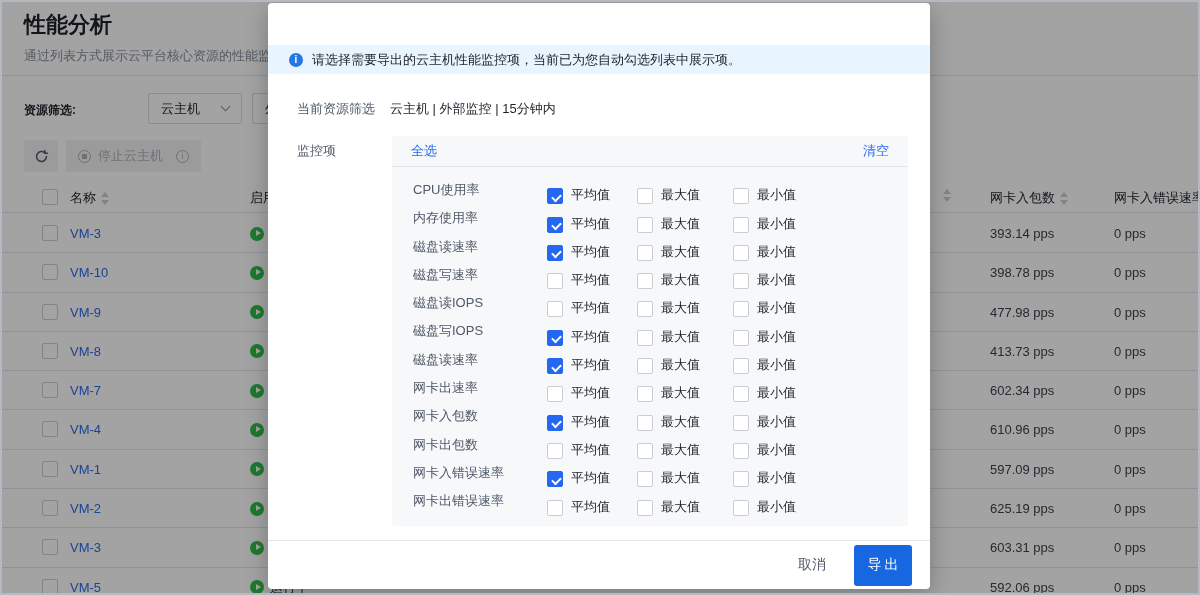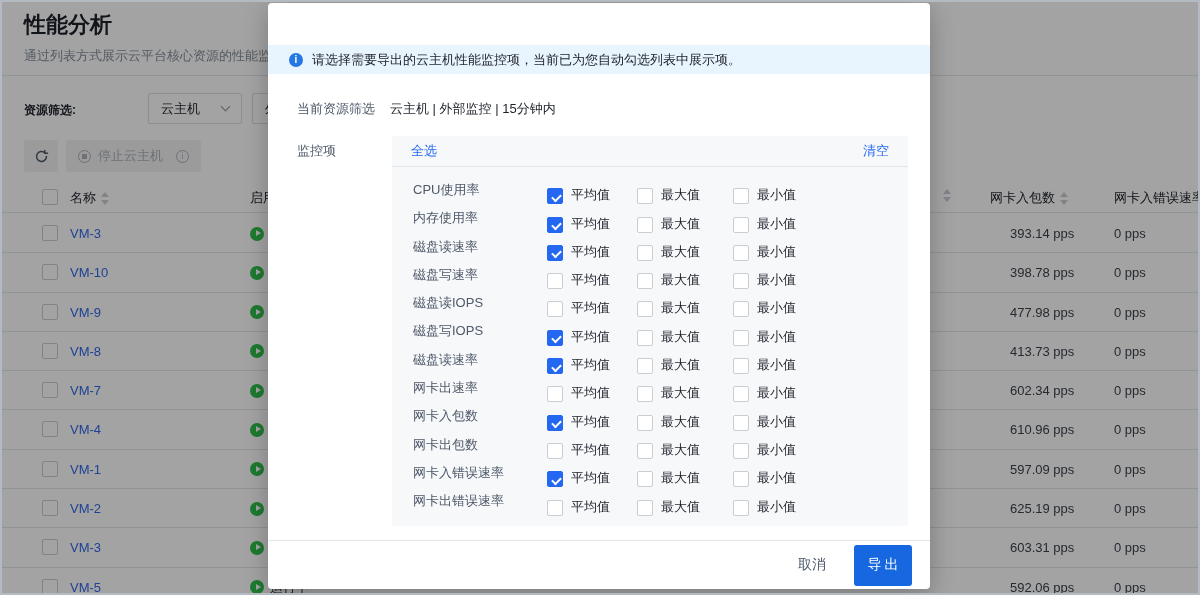--- a/index.html
+++ b/index.html
@@ -32,21 +32,21 @@
   .sorticon { display:inline-block; width:8px; height:13px; position:relative; margin-left:5px; }
   .sorticon::before { content:""; position:absolute; left:0; top:0; border-left:4px solid transparent; border-right:4px solid transparent; border-bottom:5px solid #c9cdd4; }
   .sorticon::after { content:""; position:absolute; left:0; bottom:0; border-left:4px solid transparent; border-right:4px solid transparent; border-top:5px solid #c9cdd4; }
   .tbody { position:absolute; left:0; right:0; top:212px; }
   .trow { position:relative; height:39.3px; border-bottom:1px solid var(--border-gray); font-size:13px; }
   .trow .cb-cell { position:absolute; left:40px; top:11px; }
   .trow .vmlink { position:absolute; left:68px; top:0; line-height:39px; color:var(--link-blue); font-weight:500; text-decoration:none; cursor:pointer; }
   .trow .statuscell { position:absolute; left:248px; top:0; line-height:39px; display:flex; align-items:center; gap:6px; height:39px; color:var(--text-primary); }
   .runicon { width:14px; height:14px; border-radius:50%; background:var(--success-green); position:relative; display:inline-block; flex:none; }
   .runicon::after { content:""; position:absolute; left:5.5px; top:3.5px; border-left:5px solid #fff; border-top:3.5px solid transparent; border-bottom:3.5px solid transparent; }
-  .trow .pkts { position:absolute; left:988px; line-height:39px; color:#3c434d;margin-left:20px; }
+  .trow .pkts { position:absolute; left:988px; line-height:39px; color:#3c434d; }
   .trow .errs { position:absolute; left:1112px; line-height:39px; color:#3c434d; }
 
   
   .dim { position:absolute; inset:0; background:var(--backdrop); }
 
   
   .modal { position:absolute; left:266px; top:1px; width:662px; height:586px; background:#fff; border-radius:4px; box-shadow:0 6px 24px rgba(0,0,0,.25); font-size:13px; }
   .m-head { position:relative; height:42px; }
   .m-title { position:absolute; left:22px; top:0; line-height:42px; font-size:16px; font-weight:700; color:var(--text-primary); }
   .m-close { position:absolute; right:16px; top:8px; font-size:19px; color:#8a9099; background:none; border:none; cursor:pointer; line-height:1; }

